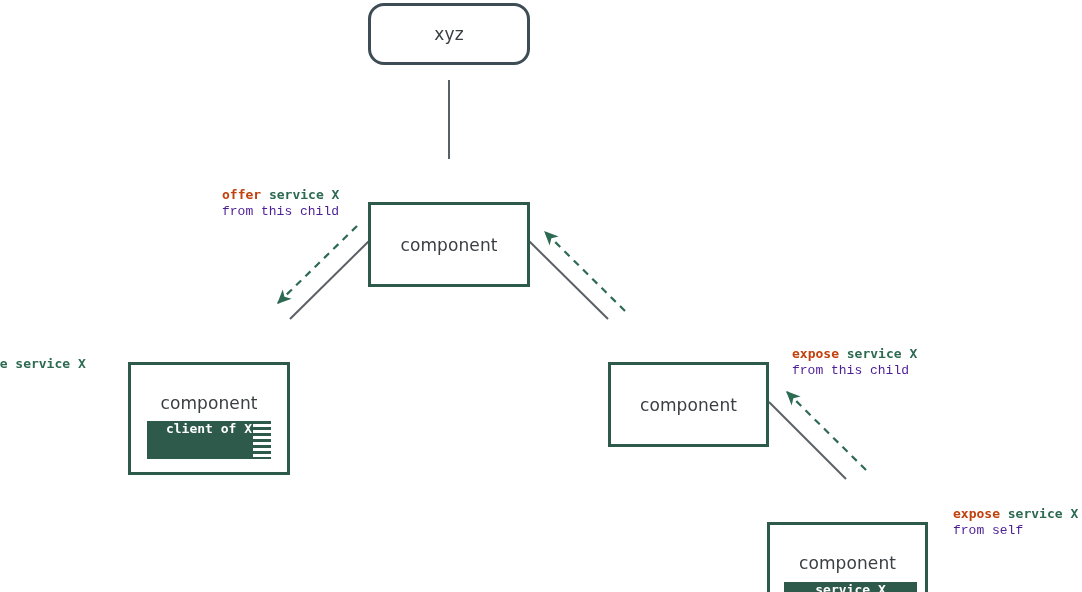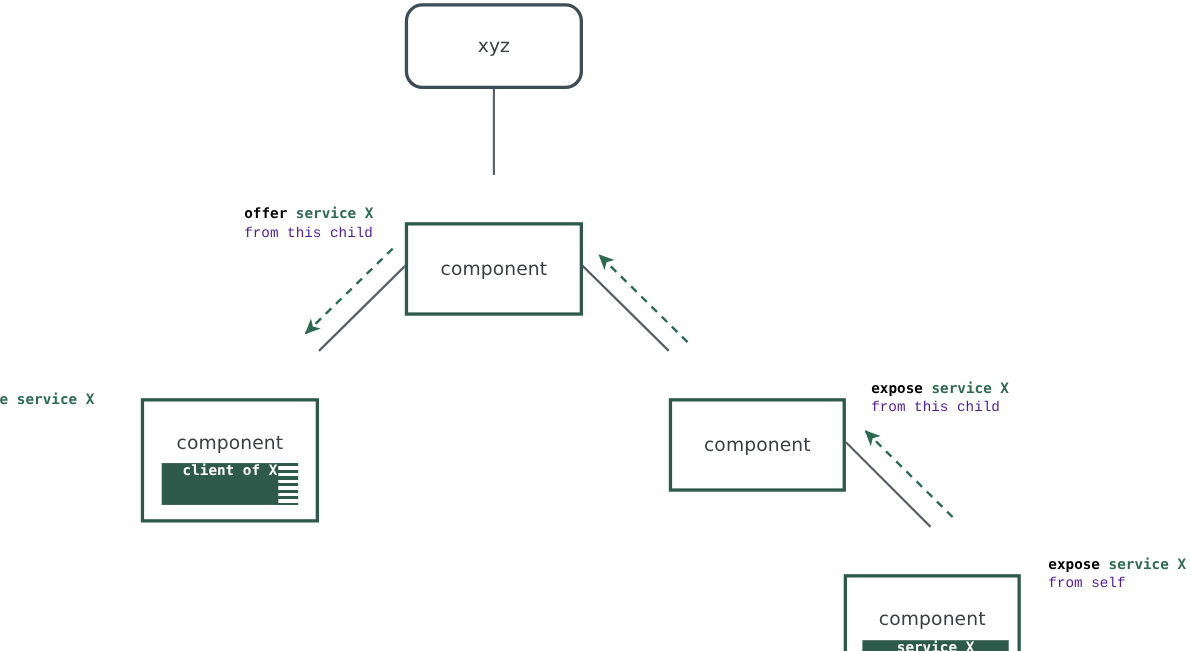--- a/index.html
+++ b/index.html
@@ -97,21 +97,21 @@
   
   .annot {
     position: absolute;
     font-family: "DejaVu Sans Mono", monospace;
     font-size: 13px;
     line-height: 17px;
     white-space: nowrap;
   }
   .annot .kw {
     font-weight: bold;
-    color: #000000;
+    color: #c2410c;
   }
   .annot .svc {
     font-weight: bold;
     color: #2d6a52;
   }
   .annot .sub {
     color: #4c1d95;
     font-family: Liberation Mono, monospace;
   }
   .annot-line {
@@ -138,21 +138,21 @@
 
     <line x1="769" y1="402" x2="846" y2="479" stroke="#5a6066" stroke-width="2"></line>
 
     <line x1="357" y1="226" x2="278" y2="303" stroke="#2d6a52" stroke-width="2.2" stroke-dasharray="7 6" marker-end="url(#arrowGreen)"></line>
 
     <line x1="625" y1="311" x2="545" y2="232" stroke="#2d6a52" stroke-width="2.2" stroke-dasharray="7 6" marker-end="url(#arrowGreen)"></line>
 
     <line x1="866" y1="470" x2="787" y2="392" stroke="#2d6a52" stroke-width="2.2" stroke-dasharray="7 6" marker-end="url(#arrowGreen)"></line>
   </svg>
 
-  <div class="node node-root node-plain" style="left:368px; top:3px; width:162px; height:78px;">
+  <div class="node node-root node-plain" style="left:368px; top:3px; width:162px; height:62px;">
     <div class="node-title">xyz</div>
   </div>
 
   <div class="node node-component node-plain" style="left:368px; top:158px; width:162px; height:85px;">
     <div class="node-title">component</div>
   </div>
 
   <div class="node node-component node-with-cap" style="left:128px; top:318px; width:162px; height:113px;">
     <div class="node-title">component</div>
     <div class="cap" style="left:16px; top:56px; width:124px; height:38px;">

